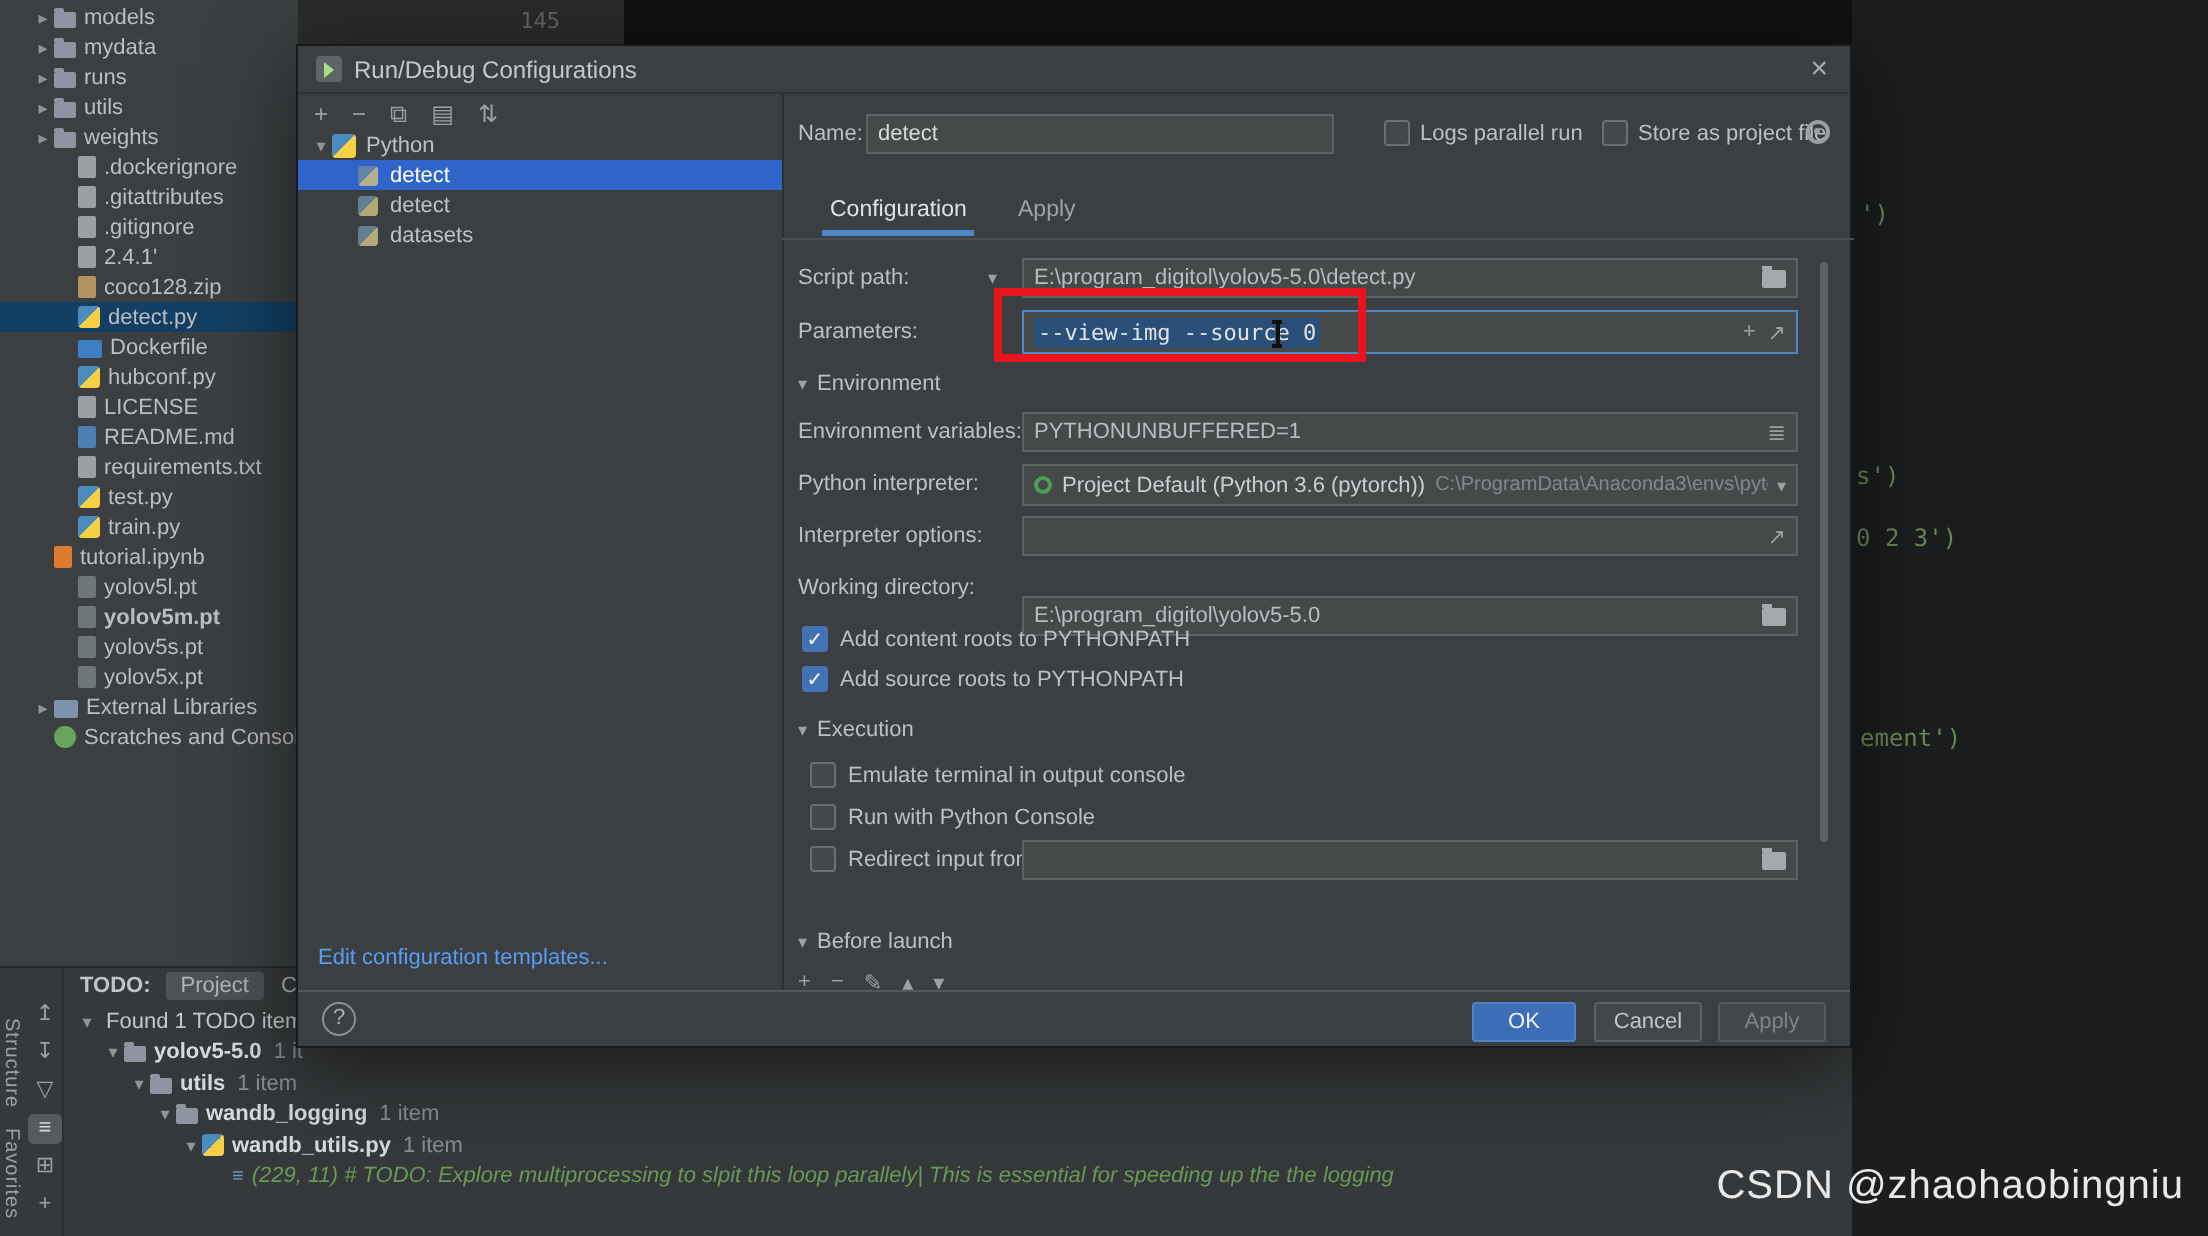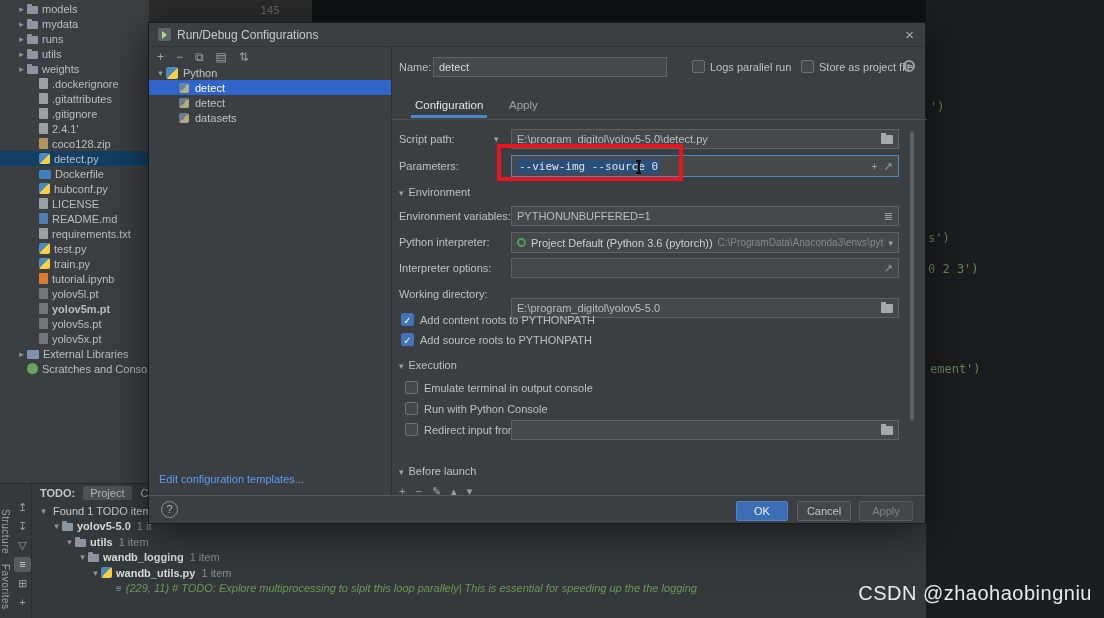--- a/index.html
+++ b/index.html
@@ -217,21 +217,21 @@
       <div class="ptree-row" style="padding-left: 28px;">
         <span class="chev"></span>
         <span class="fic python"></span>
         <span class="lbl">test.py</span>
       </div>
       <div class="ptree-row" style="padding-left: 28px;">
         <span class="chev"></span>
         <span class="fic python"></span>
         <span class="lbl">train.py</span>
       </div>
-      <div class="ptree-row" style="padding-left: 28px;">
+      <div class="ptree-row" style="padding-left: 16px;">
         <span class="chev"></span>
         <span class="fic notebook"></span>
         <span class="lbl">tutorial.ipynb</span>
       </div>
       <div class="ptree-row" style="padding-left: 28px;">
         <span class="chev"></span>
         <span class="fic file"></span>
         <span class="lbl">yolov5l.pt</span>
       </div>
       <div class="ptree-row" style="padding-left: 28px; font-weight: bold;">

